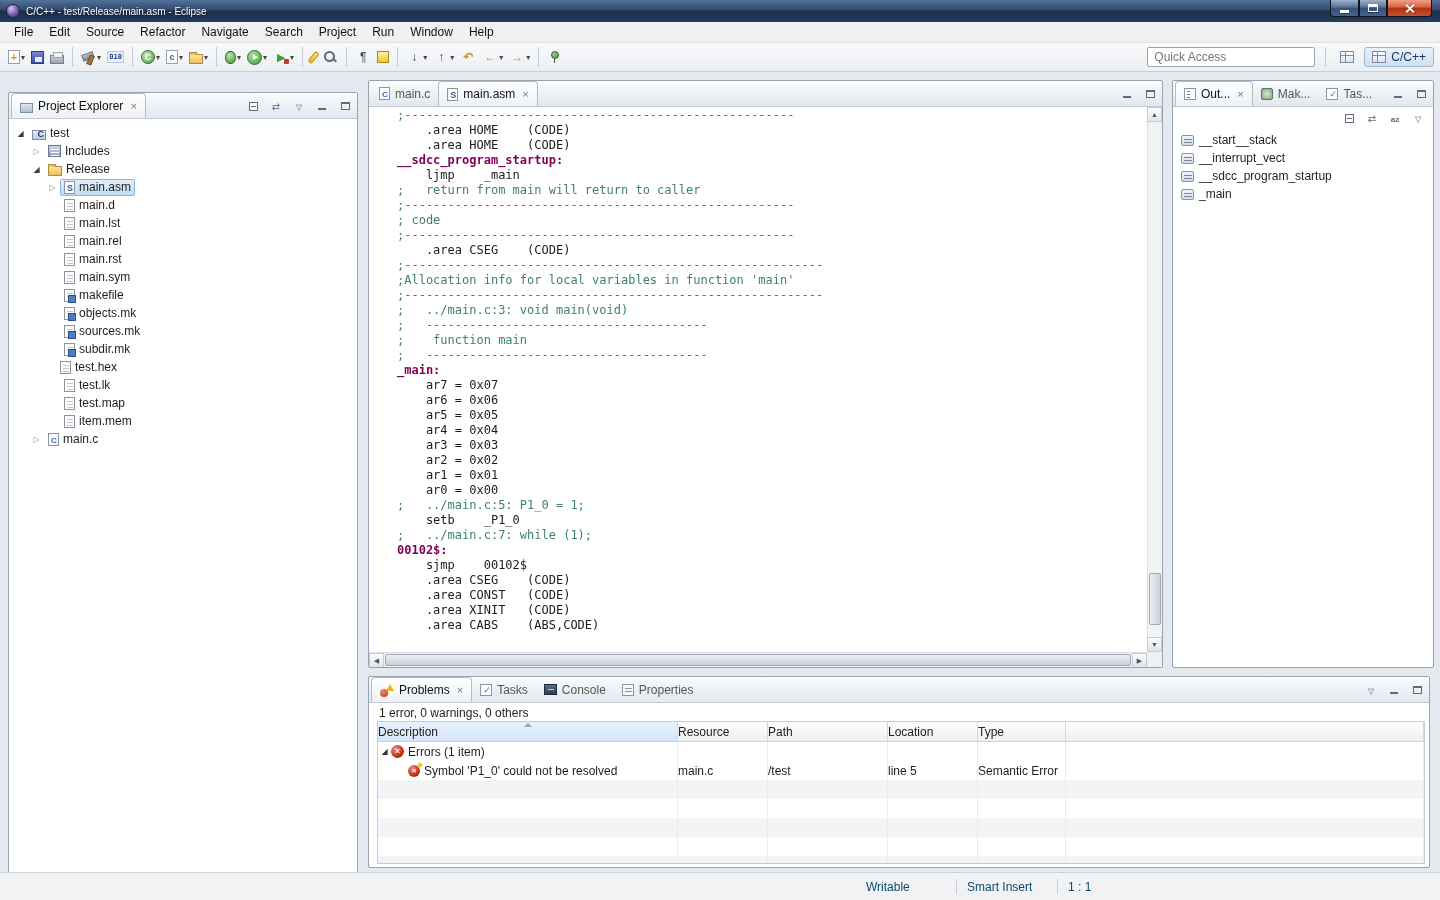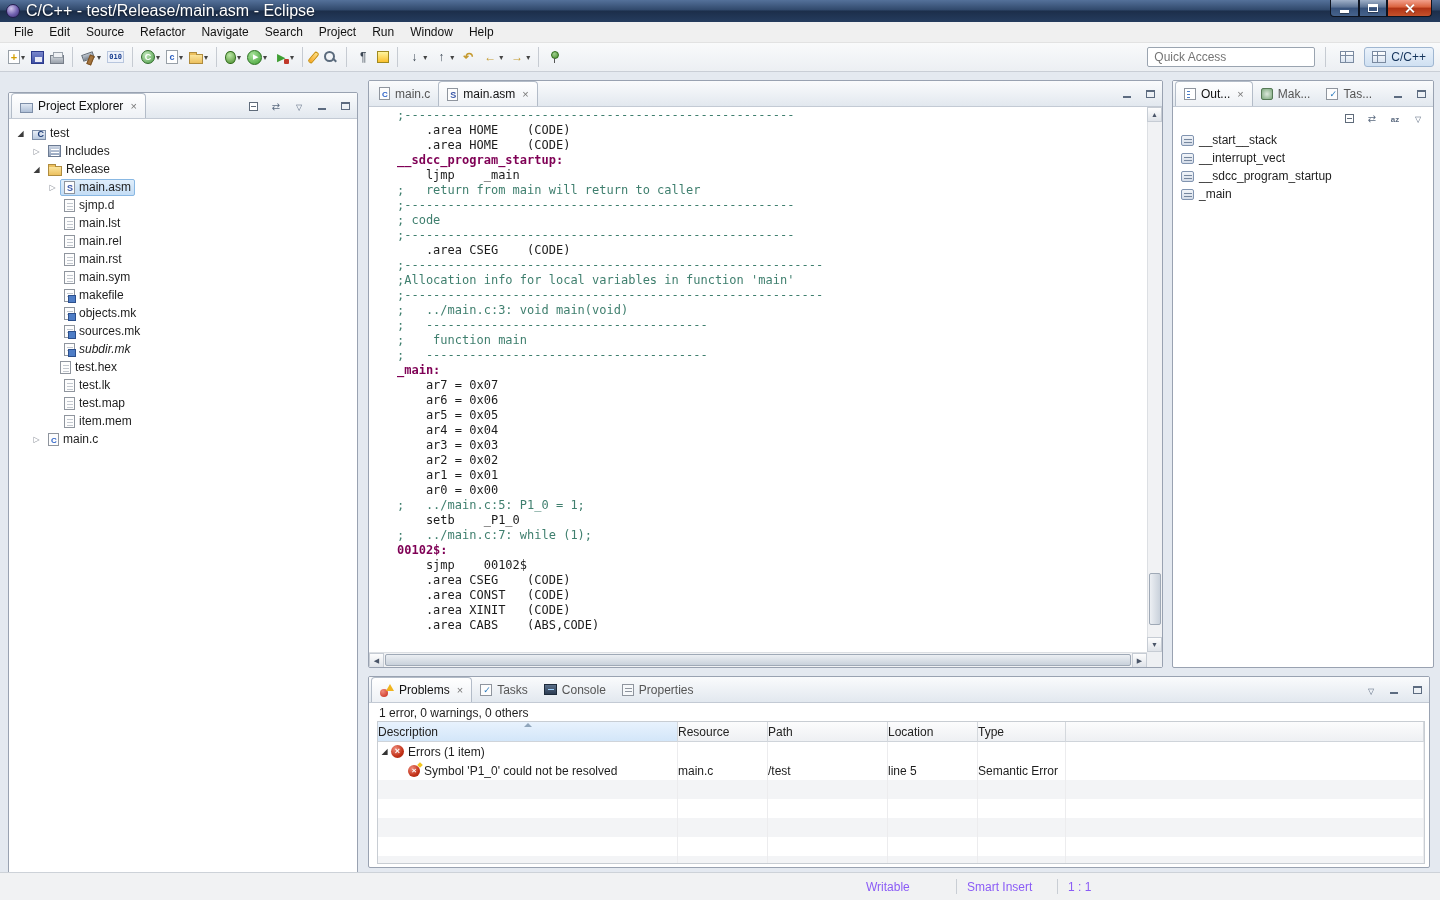--- a/index.html
+++ b/index.html
@@ -5,21 +5,21 @@
 *{margin:0;padding:0;box-sizing:border-box;}
 html,body{width:1440px;height:900px;overflow:hidden;}
 body{position:relative;background:#e4e9f0;font-family:"Liberation Sans",sans-serif;font-size:12px;color:#1e1e1e;}
 
 
 .titlebar{position:absolute;left:0;top:0;width:1440px;height:22px;
   background:linear-gradient(180deg,#54719a 0%,#31496c 45%,#1c2e4a 50%,#253c5e 100%);
   display:flex;align-items:center;padding:0 6px;color:#fff;}
 .app-icon{width:14px;height:14px;border-radius:50%;flex:none;margin-right:6px;
   background:radial-gradient(circle at 35% 30%,#cfc5ec,#6f5fae 55%,#3a2f70);border:1px solid #241c4e;}
-.title-text{font-size:16px;text-shadow:0 1px 2px rgba(0,0,0,.65);white-space:nowrap;}
+.title-text{font-size:10px;text-shadow:0 1px 2px rgba(0,0,0,.65);white-space:nowrap;}
 .win-controls{position:absolute;right:8px;top:0;display:flex;}
 .winbtn{height:17px;display:flex;align-items:center;justify-content:center;
   border:1px solid #0e1420;border-top:none;}
 .wmin{width:29px;border-radius:0 0 0 4px;background:linear-gradient(180deg,#9fb0c8,#5a7193 45%,#36517a 50%,#46638c);}
 .wmax{width:28px;background:linear-gradient(180deg,#9fb0c8,#5a7193 45%,#36517a 50%,#46638c);}
 .wclose{width:45px;border-radius:0 0 4px 0;background:linear-gradient(180deg,#f2a08c,#d9603c 45%,#b03214 50%,#c6522c);}
 .wg-min{width:9px;height:3px;background:#fff;margin-top:6px;box-shadow:0 1px 1px rgba(0,0,0,.4);}
 .wg-max{width:10px;height:8px;border:1px solid #fff;border-top:3px solid #fff;box-shadow:0 1px 1px rgba(0,0,0,.35);}
 .wg-close{position:relative;width:11px;height:11px;}
 .wg-close::before,.wg-close::after{content:"";position:absolute;left:5px;top:0;width:2px;height:11px;background:#fff;box-shadow:0 1px 1px rgba(0,0,0,.35);}
@@ -194,21 +194,21 @@
   font:bold 9px "Liberation Sans",sans-serif;flex:none;line-height:1;}
 .i-marker{display:inline-flex;align-items:center;justify-content:center;width:12px;height:12px;border-radius:50%;
   background:radial-gradient(circle at 35% 30%,#ef8d7d,#c23117 60%,#9c200b);color:#fff;
   font:bold 8px "Liberation Sans",sans-serif;flex:none;line-height:1;position:relative;}
 .i-marker::after{content:"";position:absolute;right:-2px;top:-2px;width:4px;height:4px;background:#f3c51d;transform:rotate(45deg);}
 
 
 .statusbar{position:absolute;left:0;top:872px;width:1440px;height:28px;background:#f1f2f3;
   border-top:1px solid #cdd2d8;display:flex;align-items:center;}
 .sb-group{position:absolute;left:856px;top:0;height:100%;display:flex;align-items:center;}
-.sb-seg{width:100px;padding-left:10px;color:#8b5cf6;}
+.sb-seg{width:100px;padding-left:10px;color:#0c4a6e;}
 .sb-seg.caret{width:90px;}
 .sb-vsep{width:1px;height:15px;background:#c9ced4;}
 </style>
 </head>
 <body>
 
 <div class="window">
 
   <div class="titlebar">
     <span class="app-icon"></span>
@@ -390,21 +390,21 @@
           <span class="tw">▷</span>
           <span class="row-inner">
             <span class="ticon i-asm"></span>
             <span class="row-label">main.asm</span>
           </span>
         </div>
         <div class="tree-row" style="padding-left: 36px;">
           <span class="tw"></span>
           <span class="row-inner">
             <span class="ticon i-file"></span>
-            <span class="row-label">sjmp.d</span>
+            <span class="row-label">main.d</span>
           </span>
         </div>
         <div class="tree-row" style="padding-left: 36px;">
           <span class="tw"></span>
           <span class="row-inner">
             <span class="ticon i-file"></span>
             <span class="row-label">main.lst</span>
           </span>
         </div>
         <div class="tree-row" style="padding-left: 36px;">
@@ -442,21 +442,21 @@
             <span class="row-label">objects.mk</span>
           </span>
         </div>
         <div class="tree-row" style="padding-left: 36px;">
           <span class="tw"></span>
           <span class="row-inner">
             <span class="ticon i-mk"></span>
             <span class="row-label">sources.mk</span>
           </span>
         </div>
-        <div class="tree-row" style="padding-left: 36px; font-style: italic;">
+        <div class="tree-row" style="padding-left: 36px;">
           <span class="tw"></span>
           <span class="row-inner">
             <span class="ticon i-mk"></span>
             <span class="row-label">subdir.mk</span>
           </span>
         </div>
         <div class="tree-row" style="padding-left: 32px;">
           <span class="tw"></span>
           <span class="row-inner">
             <span class="ticon i-file"></span>

